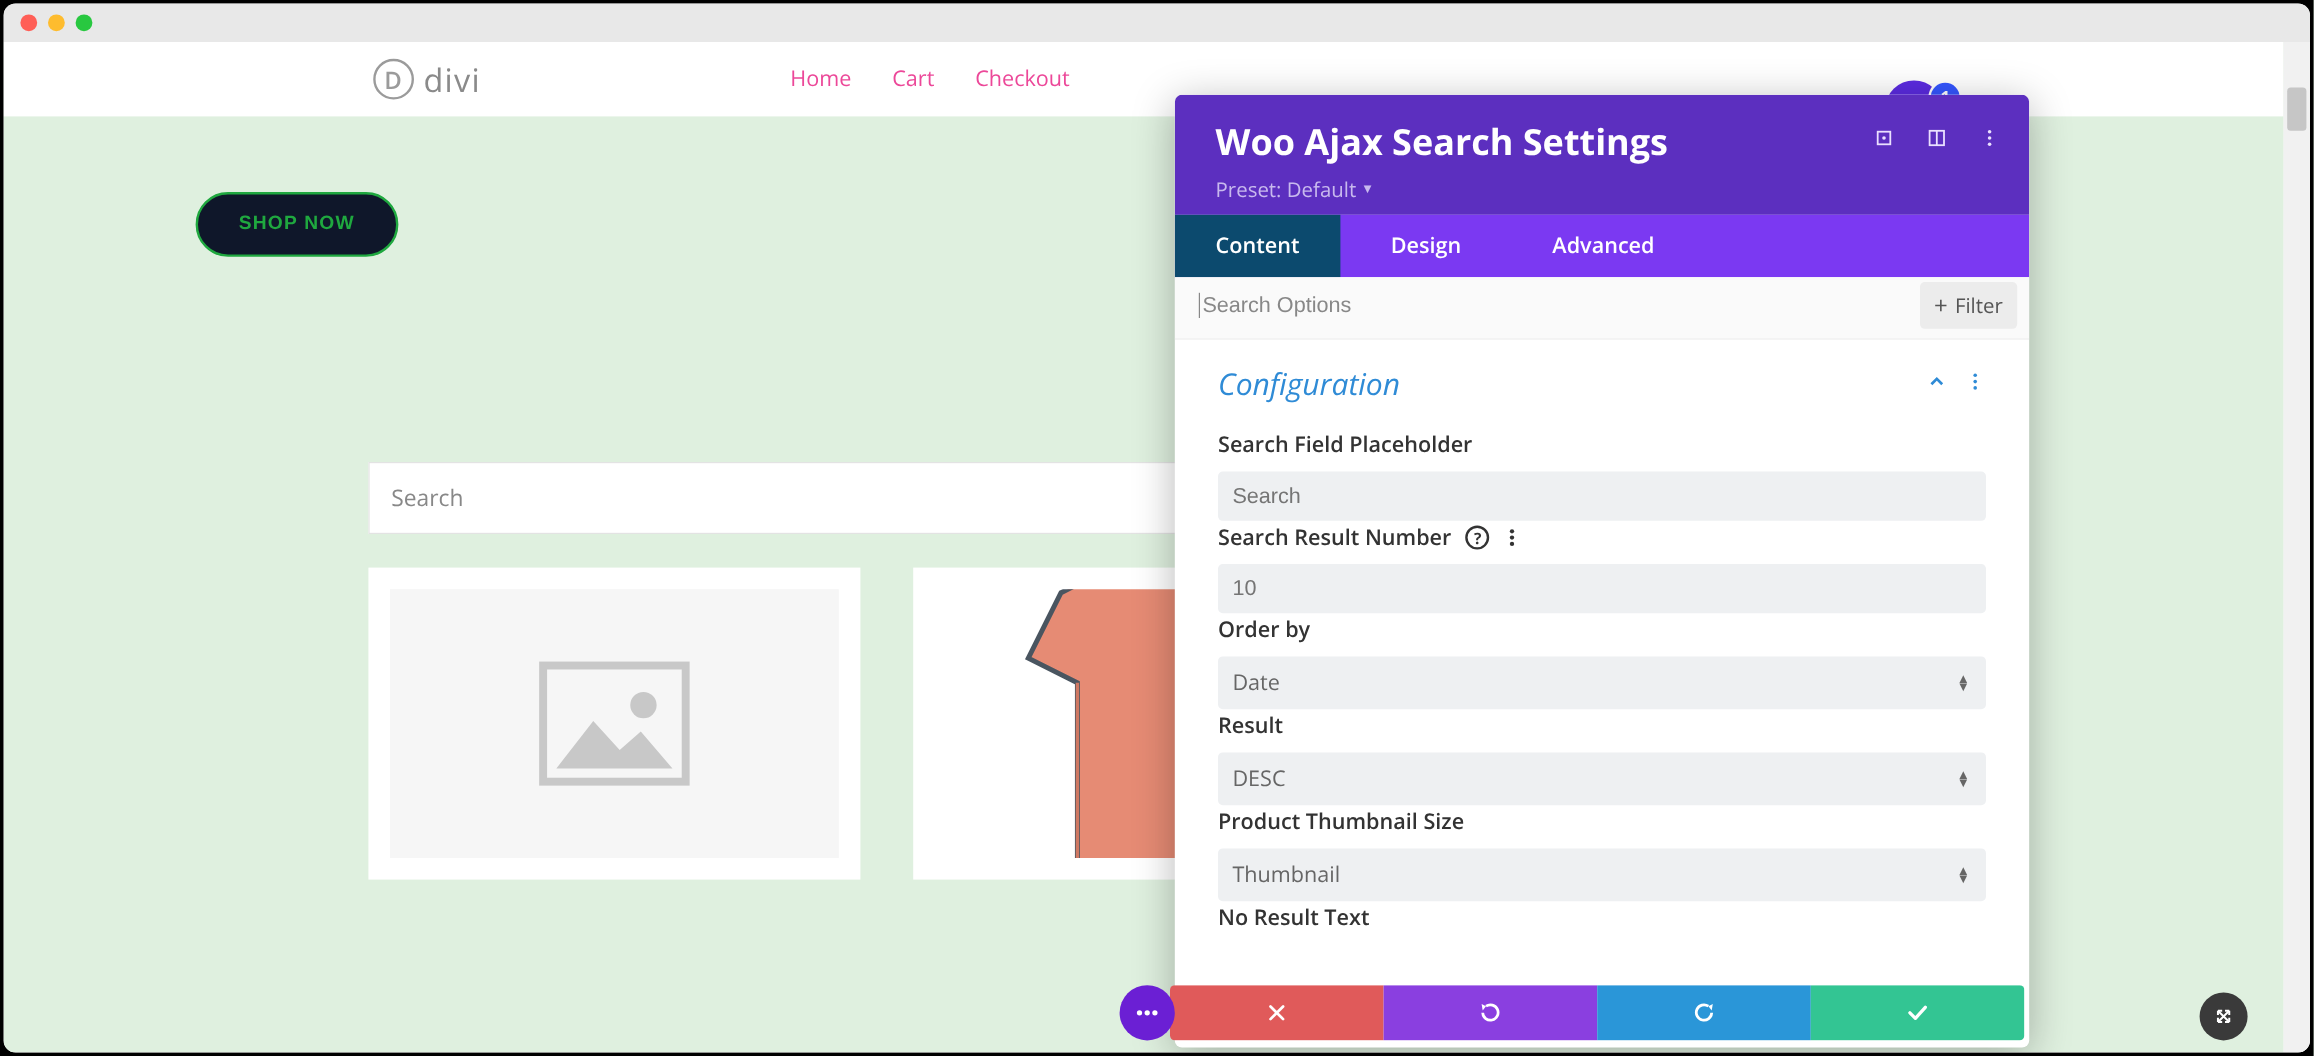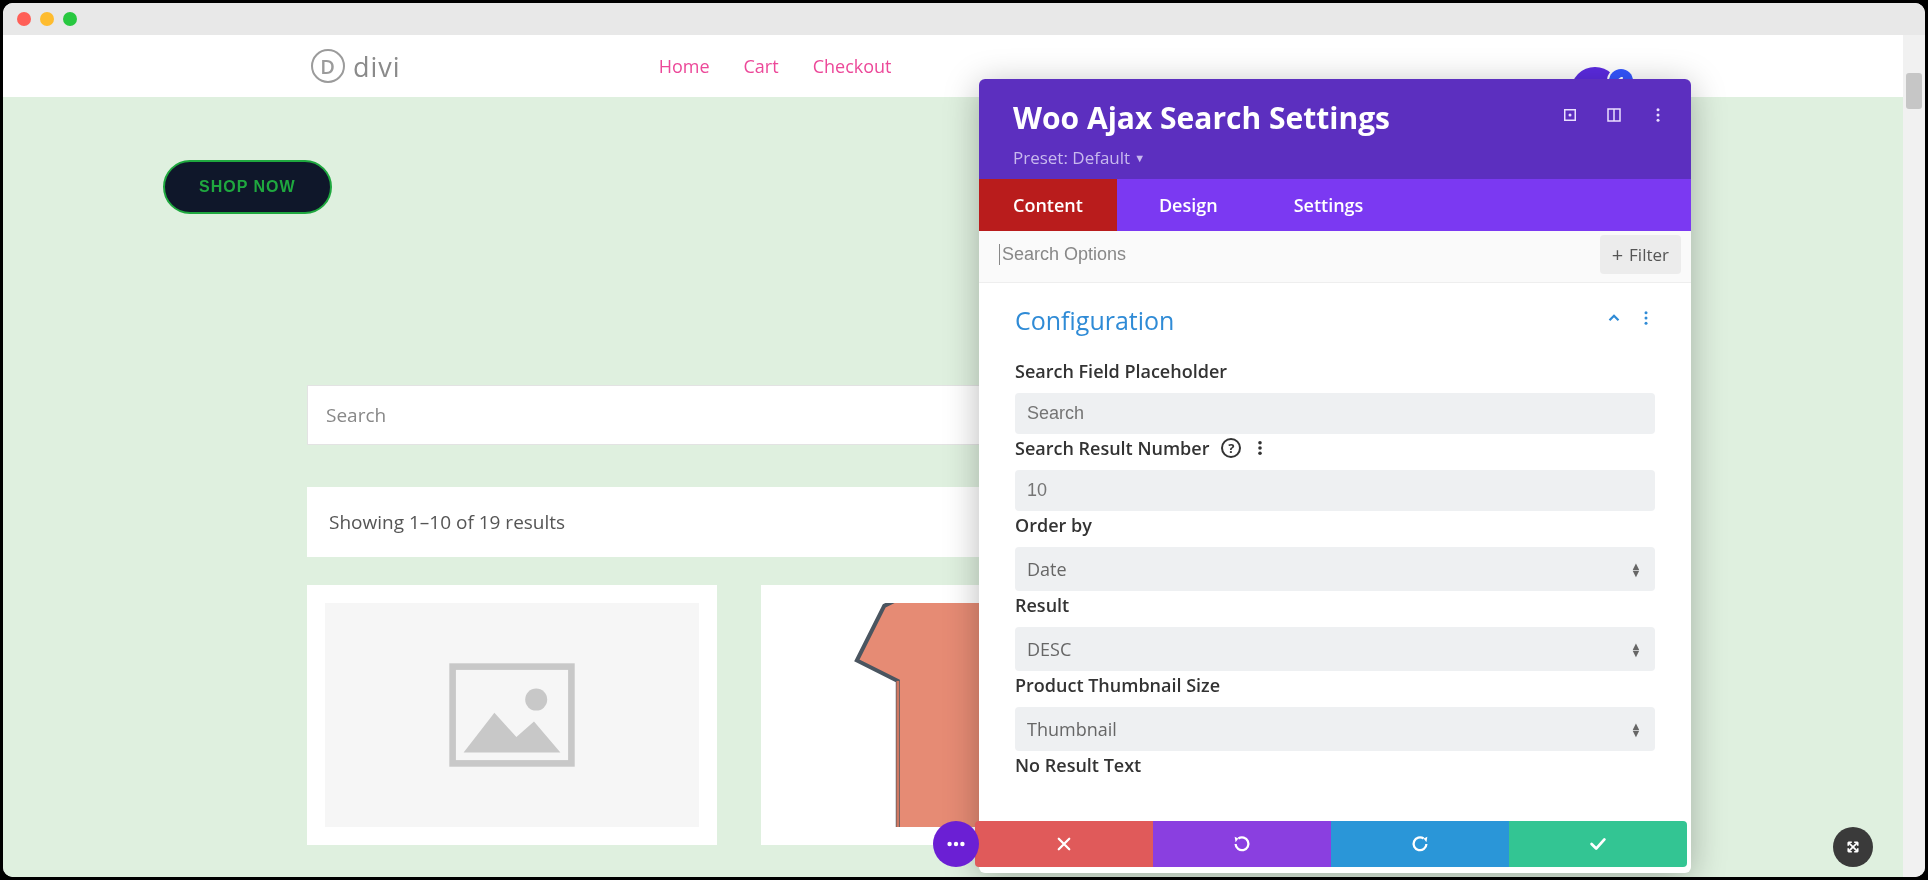--- a/index.html
+++ b/index.html
@@ -168,41 +168,41 @@
 
   .panel-tabs { display:flex; background:#7b39f2; }
   .panel-tab {
     flex:0 0 auto;
     padding: 14px 34px;
     color:#fff;
     font-size:18px;
     font-weight:600;
     cursor:pointer;
   }
-  .panel-tab.active { background:#b91c1c; }
+  .panel-tab.active { background:#0c4a6e; }
   .panel-tab:nth-child(2){padding:14px 42px;}
   .panel-tab:nth-child(3){padding:14px 34px;}
 
   .panel-search-row {
     display:flex; align-items:center; padding:4px 10px 8px 20px; border-bottom:1px solid #eee;
     background:#fafafa;
   }
   .panel-search-input {
     flex:1; border:none; background:transparent; font-size:18px; color:#888; outline:none;
     border-left: 1px solid #888; padding-left:2px;
   }
   .panel-search-input::placeholder{color:#888;}
   .filter-btn {
     background:#ececec; border-radius:4px; padding:8px 12px; color:#555; font-size:17px;
     display:flex;align-items:center;gap:6px; cursor:pointer;
   }
 
   .panel-body { flex:1; overflow:auto; padding: 20px 36px 10px 36px; }
   .section-title-row { display:flex; align-items:center; margin-bottom:22px;}
-  .section-title { color:#2f8bd6; font-size:25px; flex:1; font-weight:400;}
+  .section-title { color:#2f8bd6; font-size:25px; flex:1; font-weight:400;font-style:italic;}
   .section-icons { display:flex; gap:14px; color:#2f8bd6; align-items:center;}
   .section-icons svg{width:18px;height:18px;}
 
   .field { margin-bottom:2px; }
   .field-label { font-size:18px; color:#333; font-weight:600; margin-bottom:10px; display:flex;align-items:center;gap:12px;}
   .field-label .meta-icons{display:flex;gap:10px;align-items:center;color:#333;}
   .meta-icons .help{ width:20px;height:20px;border:2px solid #333;border-radius:50%;display:flex;align-items:center;justify-content:center;font-size:13px;font-weight:700;}
   .meta-icons .dots{font-size:20px;line-height:0;}
   .field-input, .field-select {
     width:100%; background:#eef0f2; border:none; border-radius:4px; padding:10px 12px;
@@ -289,21 +289,20 @@
           <a href="#">Home</a>
           <a href="#">Cart</a>
           <a href="#">Checkout</a>
         </div>
       </div>
 
       <button class="shop-now-btn">SHOP NOW</button>
 
       <div class="content-col">
         <div class="search-box">Search</div>
-        <div class="results-info">Showing 1–10 of 19 results</div>
         <div class="product-grid">
           <div class="product-card">
             <div class="placeholder-img">
               <svg viewBox="0 0 120 100">
                 <rect x="6" y="6" width="108" height="88" fill="none" stroke="#c8c8c8" stroke-width="6"></rect>
                 <circle cx="82" cy="36" r="10" fill="#c8c8c8"></circle>
                 <path d="M16 84 L44 48 L64 70 L80 56 L104 84 Z" fill="#c8c8c8"></path>
               </svg>
             </div>
           </div>
@@ -364,21 +363,21 @@
           </div>
           <div class="panel-preset">
             <span>Preset: Default</span>
             <span class="preset-caret">▼</span>
           </div>
         </div>
 
         <div class="panel-tabs">
           <div class="panel-tab active">Content</div>
           <div class="panel-tab">Design</div>
-          <div class="panel-tab">Settings</div>
+          <div class="panel-tab">Advanced</div>
         </div>
 
         <div class="panel-search-row">
           <input class="panel-search-input" placeholder="Search Options" style="">
           <div class="filter-btn">
             <span style="font-size:20px;line-height:16px;">+</span>
             <span>Filter</span>
           </div>
         </div>
 

